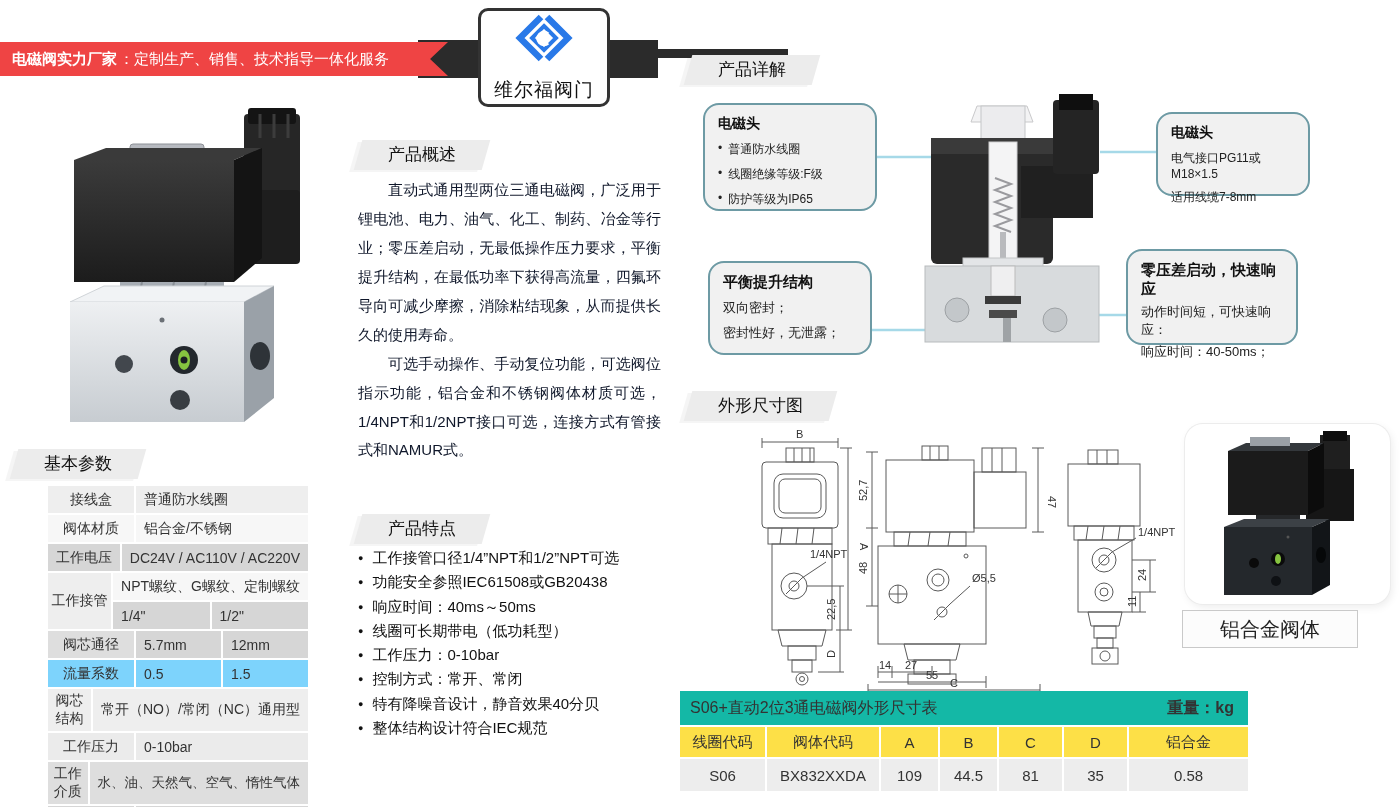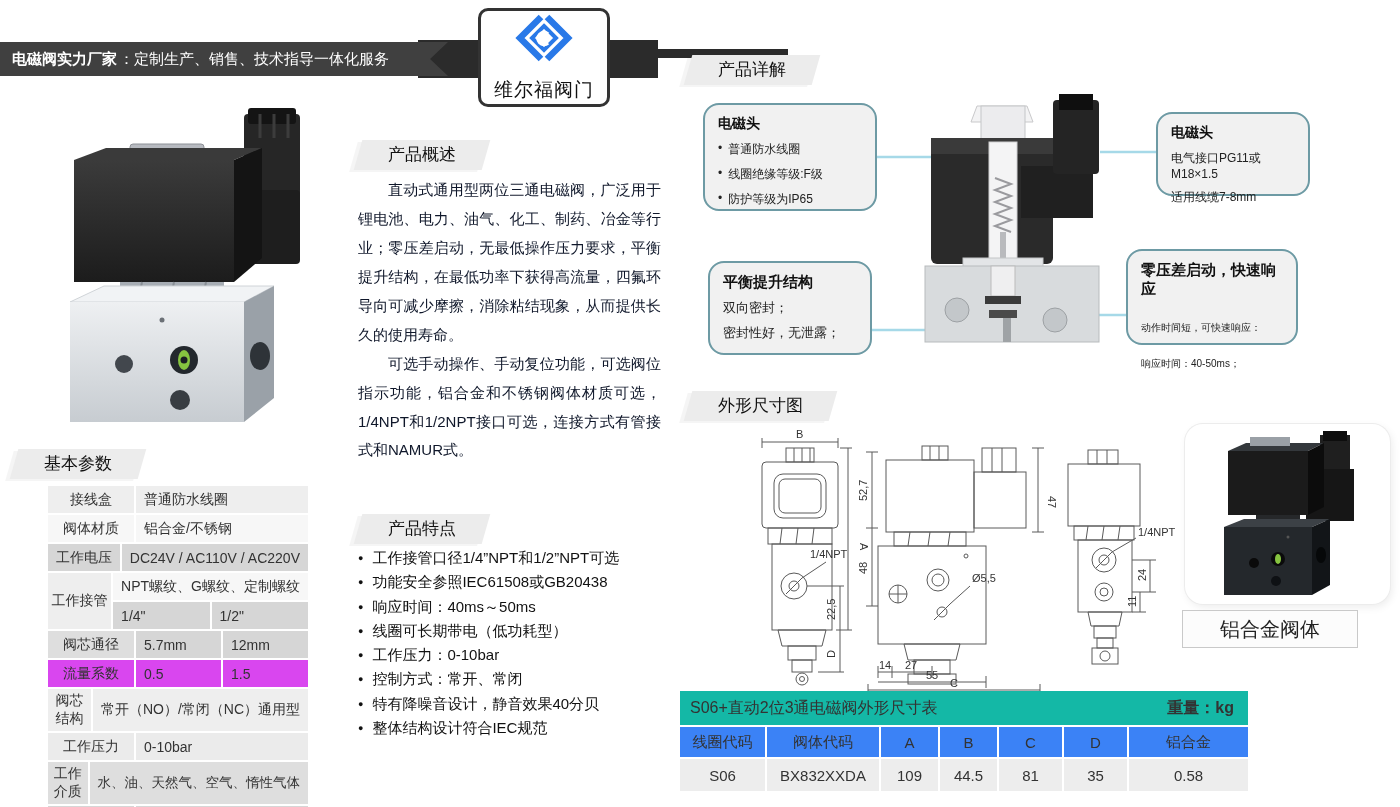--- a/index.html
+++ b/index.html
@@ -3,21 +3,21 @@
 <meta charset="utf-8">
 <style>
   * { margin:0; padding:0; box-sizing:border-box; }
   html,body { background:#fff; }
   body { font-family:"Liberation Sans","DejaVu Sans",sans-serif; color:#222; }
   .page { position:relative; width:1400px; height:807px; background:#ffffff; overflow:hidden; }
 
   
   .black-bar { position:absolute; left:418px; top:40px; width:240px; height:38px; background:#2b2b2b; }
   .black-tail { position:absolute; left:656px; top:49px; width:132px; height:9px; background:#2b2b2b; }
-  .red-banner { position:absolute; left:0; top:42px; width:448px; height:34px; background:#404040;
+  .red-banner { position:absolute; left:0; top:42px; width:448px; height:34px; background:#ef4444;
     clip-path:polygon(0 0,100% 0,96% 50%,100% 100%,0 100%);
     display:flex; align-items:center; padding-left:12px; color:#fff; font-size:15px; }
   .red-banner b { font-weight:700; margin-right:2px; }
   .logo-box { position:absolute; left:478px; top:8px; width:132px; height:99px; background:#fff;
     border:3px solid #333; border-radius:10px; z-index:5; display:flex; flex-direction:column;
     align-items:center; justify-content:center; gap:12px; }
   .logo-box .logo-text { font-size:19px; color:#111; letter-spacing:1px; font-weight:500; }
 
   
   .tab { position:absolute; height:30px; }
@@ -27,21 +27,21 @@
   
   .bp-table { position:absolute; left:8px; top:486px; width:300px; display:flex; flex-direction:column; gap:2px; font-size:14px; color:#333; }
   .bp-row { display:flex; gap:2px; min-height:27px; }
   .bp-lbl { width:86px; display:flex; align-items:center; justify-content:center; text-align:center; padding:3px 2px;margin-left:40px; }
   .bp-val { flex:1; display:flex; align-items:center; padding:3px 8px; white-space:nowrap; }
   .bp-val.wrap { white-space:normal; line-height:1.3; }
   .bp-cells { flex:1; display:flex; gap:2px; }
   .bp-cell { flex:1; display:flex; align-items:center; padding:3px 8px; }
   .bp-stack { flex:1; display:flex; flex-direction:column; gap:2px; }
   .sh-light { background:#eeeeee; } .sh-lighter { background:#f7f7f7; }
-  .sh-mid { background:#d946ef; } .sh-midlight { background:#ebebeb; }
+  .sh-mid { background:#7dd3fc; } .sh-midlight { background:#ebebeb; }
   .sh-middark { background:#dedede; } .sh-dark { background:#d6d6d6; }
 
   
   .overview-text { position:absolute; left:358px; top:176px; width:303px; font-size:15px; line-height:1.93; color:#0f172a; text-align:justify; }
   .overview-text p { text-indent:2em; }
   .features-list { position:absolute; left:358px; top:548px; width:303px; list-style:none; }
   .features-list li { display:flex; gap:9px; font-size:15px; line-height:1.35; color:#111; margin-bottom:4px; }
   .features-list .dot { font-size:9px; line-height:1; margin-top:6px; color:#111; }
 
   
@@ -53,40 +53,40 @@
   .c1 .c-title { font-size:14px; }
   .c1 li { font-size:12px; margin-top:8px; display:flex; gap:6px; }
   .c2 { left:1156px; top:112px; width:154px; height:84px; }
   .c2 .c-title { font-size:14px; }
   .c2 .c-line { font-size:12px; margin-top:8px; }
   .c3 { left:708px; top:261px; width:164px; height:94px; }
   .c3 .c-title { font-size:15px; }
   .c3 .c-line { font-size:13px; margin-top:7px; }
   .c4 { left:1126px; top:249px; width:172px; height:96px; }
   .c4 .c-title { font-size:15px; }
-  .c4 .c-line { font-size:10px; margin-top:22px; }
+  .c4 .c-line { font-size:13px; margin-top:4px; }
 
   .connectors { position:absolute; left:670px; top:80px; z-index:0; pointer-events:none; }
   .cutaway { position:absolute; left:903px; top:82px; z-index:1; }
 
   
   .drawings { position:absolute; left:690px; top:428px; }
   .photo-box { position:absolute; left:1185px; top:424px; width:205px; height:180px; background:#fff;
     border-radius:18px; box-shadow:0 0 0 1px #ececec, 2px 3px 8px rgba(0,0,0,0.08);
     display:flex; align-items:center; justify-content:center; }
   .photo-label { position:absolute; left:1182px; top:610px; width:176px; height:38px; border:1px solid #c9c9c9;
     background:#fcfcfc; display:flex; align-items:center; justify-content:center; font-size:20px; color:#222; }
 
   
   .size-table { position:absolute; left:680px; top:691px; width:568px; font-size:15px; color:#333; }
   .st-title { height:34px; background:#14b8a6; display:flex; align-items:center; justify-content:space-between; padding:0 14px 0 10px; font-size:16px; }
   .st-title .wt { font-weight:700; }
   .st-row { display:flex; gap:2px; margin-top:2px; }
   .st-row > div { display:flex; align-items:center; justify-content:center; }
-  .st-head > div { background:#3b82f6; height:30px; }
+  .st-head > div { background:#fde047; height:30px; }
   .st-data > div { background:#ededed; height:32px; }
   .w1{width:85px;} .w2{width:112px;} .w3{width:57px;} .w4{width:57px;} .w5{width:63px;} .w6{width:63px;} .w7{flex:1;}
 
   svg text { font-family:"Liberation Sans","DejaVu Sans",sans-serif; }
 </style>
 </head>
 <body>
 
 <div class="page">
 

